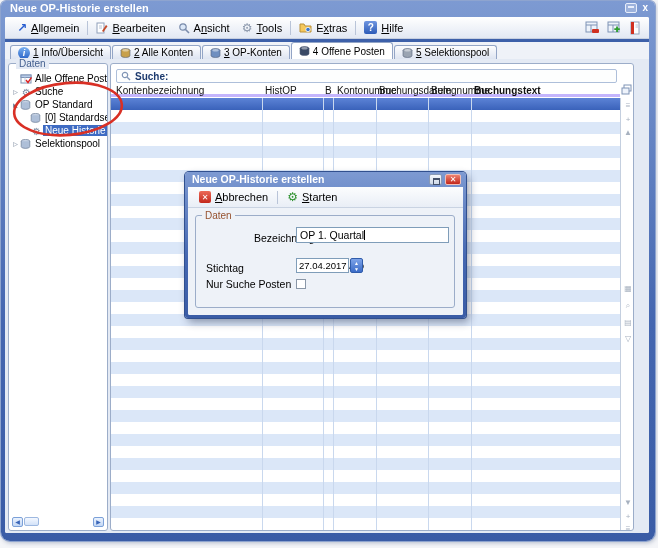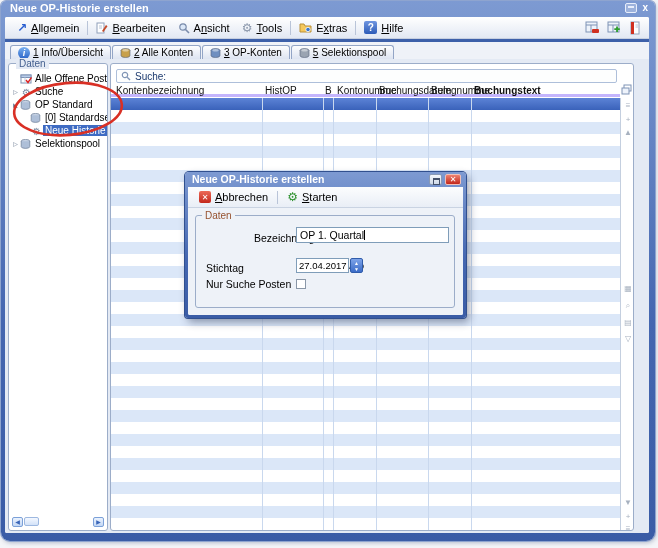--- a/index.html
+++ b/index.html
@@ -68,21 +68,21 @@
   .hs-thumb { width:15px; height:9px; margin-left:1px; border:1px solid #9db8e0;
               background:linear-gradient(#f4f8ff,#d3e2f8); border-radius:2px; }
   .hs-track { flex:1; }
 
   
   .mainbox { position:absolute; left:105px; top:4px; width:524px; bottom:2px;
              background:#fff; border:1px solid #9cadc9; border-radius:3px; overflow:hidden; }
   .searchbar { position:absolute; left:5px; right:16px; top:5px; height:14px;
                border:1px solid #aebfda; border-radius:2px; background:#fdfefe;
                display:flex; align-items:center; padding-left:4px; gap:4px; }
-  .sb-label { font-weight:normal; font-size:10px; color:#1c3a6e; }
+  .sb-label { font-weight:bold; font-size:10px; color:#1c3a6e; }
   .sb-ph { font-style:italic; font-size:10px; color:#9aa5b4; }
   .thead { position:absolute; left:0; right:13px; top:21px; height:12px; border-bottom:3px solid #c4b5fd; }
   .th-label { position:absolute; top:0; font-size:10px; color:#111; white-space:nowrap; line-height:12px; }
   .rows { position:absolute; left:0; top:34px; bottom:0; width:509px; }
   .row { height:12px; }
   .row.alt { background:#dbe7f8; }
   .row.sel-row { background:linear-gradient(#5c83d6,#3a62ba); }
   .vline { position:absolute; top:0; bottom:0; width:1px; background:#c9d8ee; }
   .vline.edge { background:#c4cfdf; }
   .colchooser { position:absolute; right:1px; top:20px; }
@@ -254,20 +254,30 @@
         <div class="tab">
           <span class="icn">
             <svg width="11" height="10" viewBox="0 0 11 10">
               <ellipse cx="5.5" cy="2.5" rx="4.5" ry="2" fill="#6f8fc0" stroke="#56627a" stroke-width=".6"></ellipse>
               <path d="M1 2.5 L1 7.5 A4.5 2 0 0 0 10 7.5 L10 2.5" fill="#6f8fc0" stroke="#56627a" stroke-width=".6"></path>
               <ellipse cx="5.5" cy="2.3" rx="3.2" ry="1.2" fill="rgba(255,255,255,.45)"></ellipse>
             </svg>
           </span>
           <span><u>3</u> OP-Konten</span>
         </div>
+        <div class="tab active">
+          <span class="icn">
+            <svg width="11" height="10" viewBox="0 0 11 10">
+              <ellipse cx="5.5" cy="2.5" rx="4.5" ry="2" fill="#3a4a66" stroke="#56627a" stroke-width=".6"></ellipse>
+              <path d="M1 2.5 L1 7.5 A4.5 2 0 0 0 10 7.5 L10 2.5" fill="#3a4a66" stroke="#56627a" stroke-width=".6"></path>
+              <ellipse cx="5.5" cy="2.3" rx="3.2" ry="1.2" fill="rgba(255,255,255,.45)"></ellipse>
+            </svg>
+          </span>
+          <span>4 Offene Posten</span>
+        </div>
         <div class="tab">
           <span class="icn">
             <svg width="11" height="10" viewBox="0 0 11 10">
               <ellipse cx="5.5" cy="2.5" rx="4.5" ry="2" fill="#9aa4b2" stroke="#56627a" stroke-width=".6"></ellipse>
               <path d="M1 2.5 L1 7.5 A4.5 2 0 0 0 10 7.5 L10 2.5" fill="#9aa4b2" stroke="#56627a" stroke-width=".6"></path>
               <ellipse cx="5.5" cy="2.3" rx="3.2" ry="1.2" fill="rgba(255,255,255,.45)"></ellipse>
             </svg>
           </span>
           <span><u>5</u> Selektionspool</span>
         </div>

